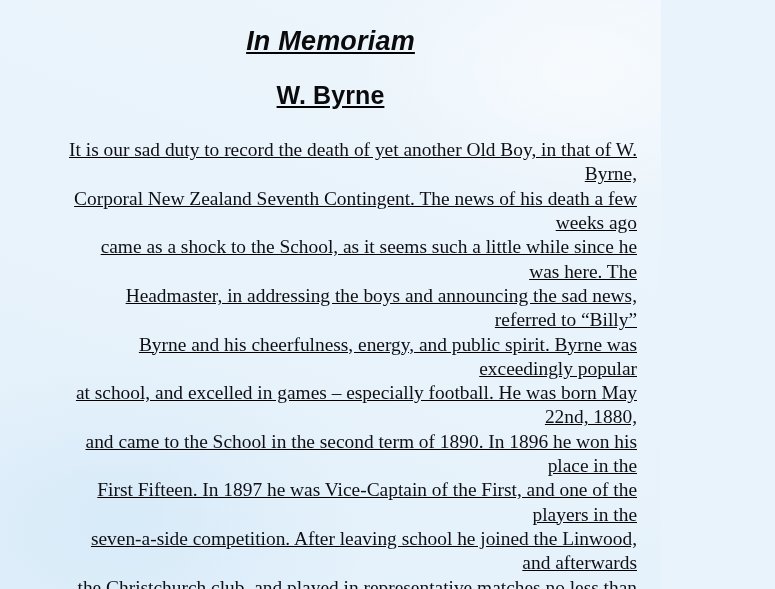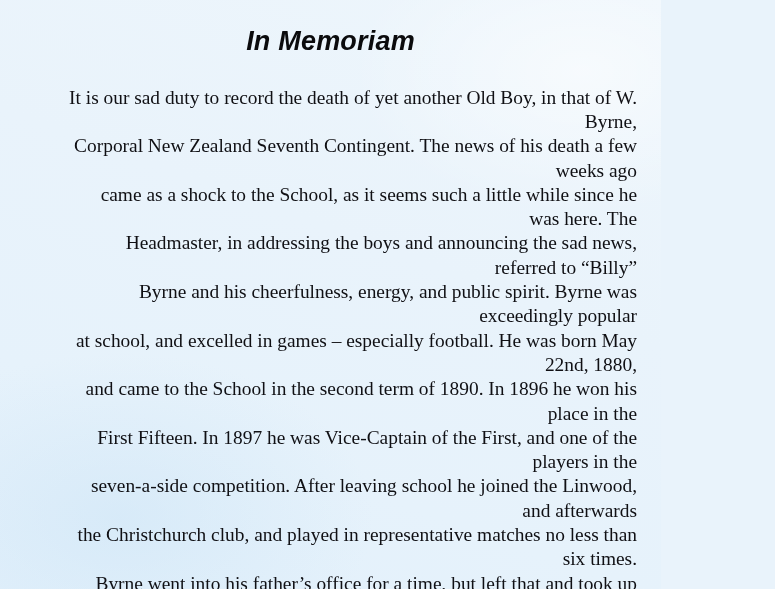--- a/index.html
+++ b/index.html
@@ -23,20 +23,21 @@
     width: 661px;
     height: 589px;
     box-sizing: border-box;
     background:
       linear-gradient(200deg,
         #eef6fc 0%,
         #e9f3fb 42%,
         #e6f2fb 72%,
         #e2f0fb 100%);
     overflow: hidden;
+    text-decoration: underline;
   }
   .page::after {
     
     content: "";
     position: absolute;
     inset: 0;
     pointer-events: none;
     background:
       radial-gradient(ellipse 55% 40% at 18% 88%, rgba(200,226,245,0.45), rgba(255,255,255,0) 70%),
       radial-gradient(ellipse 50% 35% at 88% 12%, rgba(255,255,255,0.55), rgba(255,255,255,0) 70%);
@@ -92,20 +93,21 @@
   }
 </style>
 </head>
 <body>
 
 <div class="page">
   <div class="content">
 
     <div class="title-block">
       <h1 class="doc-title">In Memoriam</h1>
+      <h2 class="doc-subtitle">W. Byrne</h2>
     </div>
 
     <div class="body-block">
       <p class="body-text">It is our sad duty to record the death of yet another Old Boy, in that of W. Byrne,
 Corporal New Zealand Seventh Contingent. The news of his death a few weeks ago
 came as a shock to the School, as it seems such a little while since he was here. The
 Headmaster, in addressing the boys and announcing the sad news, referred to “Billy”
 Byrne and his cheerfulness, energy, and public spirit. Byrne was exceedingly popular
 at school, and excelled in games – especially football. He was born May 22nd, 1880,
 and came to the School in the second term of 1890. In 1896 he won his place in the

